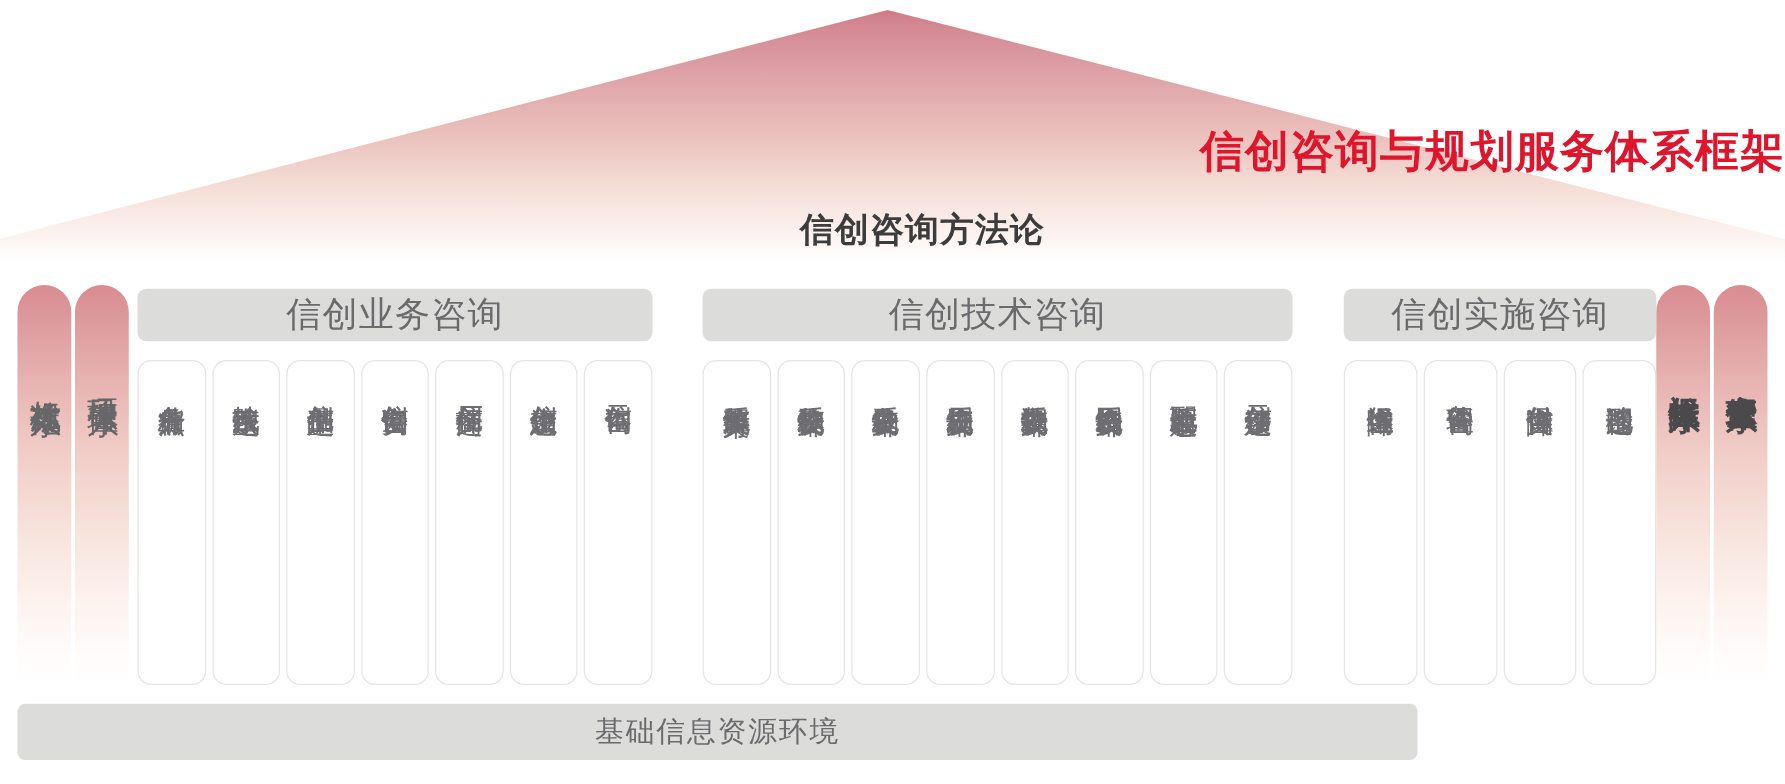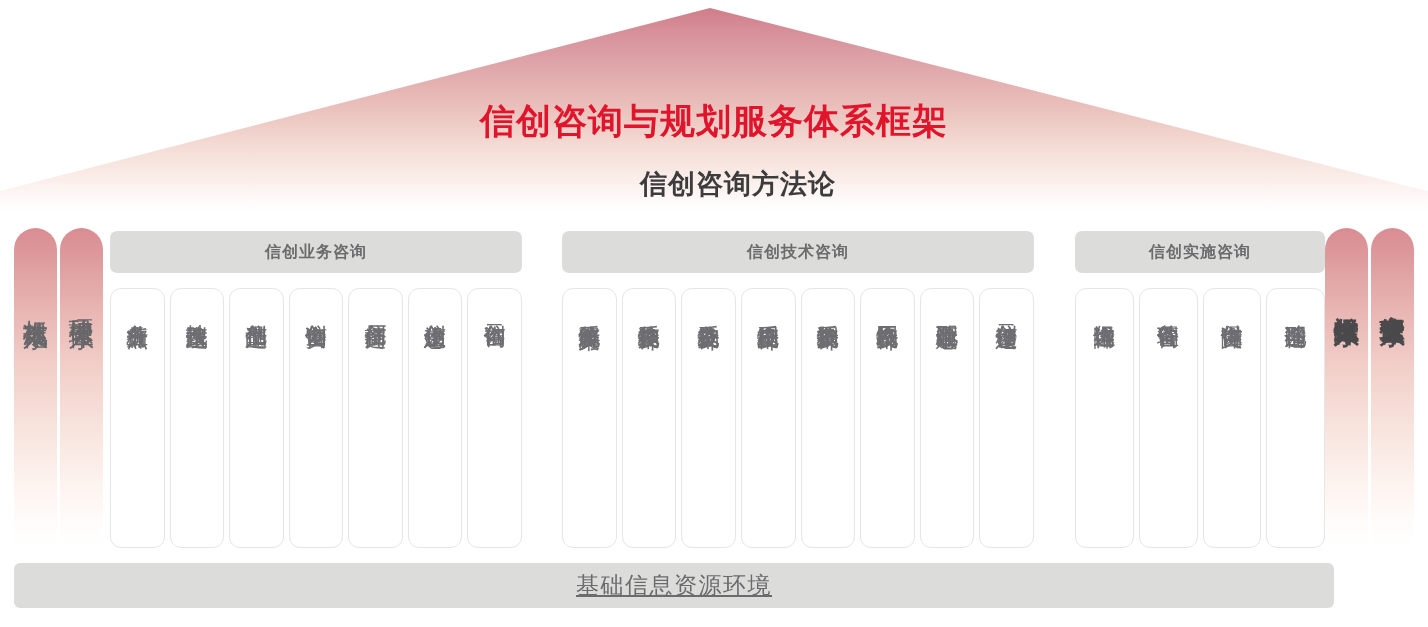--- a/index.html
+++ b/index.html
@@ -15,21 +15,21 @@
   #roof-layer {
     position: absolute; left: 0; top: 0;
     width: 1428px; height: 212px;
     overflow: hidden;
   }
   #roof-layer svg { display: block; }
 
   
   #main-title {
     position: absolute; left: 0; top: 98px; width: 1428px;
-    text-align: center;
+    text-align: right;
     font-size: 35px; font-weight: bold;
     letter-spacing: 1px;
     color: #e0152c;
     white-space: nowrap;
   }
   #sub-title {
     position: absolute; left: 0; top: 166px; width: 1428px;
     text-align: center;
     font-size: 27px; font-weight: bold;
     letter-spacing: 1px;
@@ -81,25 +81,24 @@
   .section-group { position: absolute; top: 231px; }
   #group-business { left: 110px;  width: 412px; }
   #group-tech     { left: 562px;  width: 472px; }
   #group-impl     { left: 1075px; width: 250px; }
 
   .section-header {
     height: 42px;
     background: #dcdcda;
     border-radius: 7px;
     display: flex; align-items: center; justify-content: center;
-    font-size: 16px;
+    font-size: 28px;
     letter-spacing: 1px;
     color: #6b6b6e;
     white-space: nowrap;
-    font-weight: bold;
   }
 
   .cards-row {
     margin-top: 15px;
     display: flex;
     gap: 5px;
     height: 260px;
   }
   .card {
     flex: 1 1 0;
@@ -121,29 +120,28 @@
     letter-spacing: 0.5px;
     color: #6e6e72;
     white-space: nowrap;
     max-height: 232px;
   }
 
   
   #foundation-bar {
     position: absolute;
     left: 14px; top: 563px;
-    width: 1320px; height: 45px;
+    width: 1120px; height: 45px;
     background: #dcdcda;
     border-radius: 6px;
     display: flex; align-items: center; justify-content: center;
     font-size: 23px;
     letter-spacing: 1.5px;
     color: #6b6b6e;
     white-space: nowrap;
-    text-decoration: underline;
   }
 </style>
 </head>
 <body>
 
 <div id="stage">
 
   <div id="roof-layer">
     <svg width="1428" height="212" viewBox="0 0 1428 212" xmlns="http://www.w3.org/2000/svg">
       <defs>

